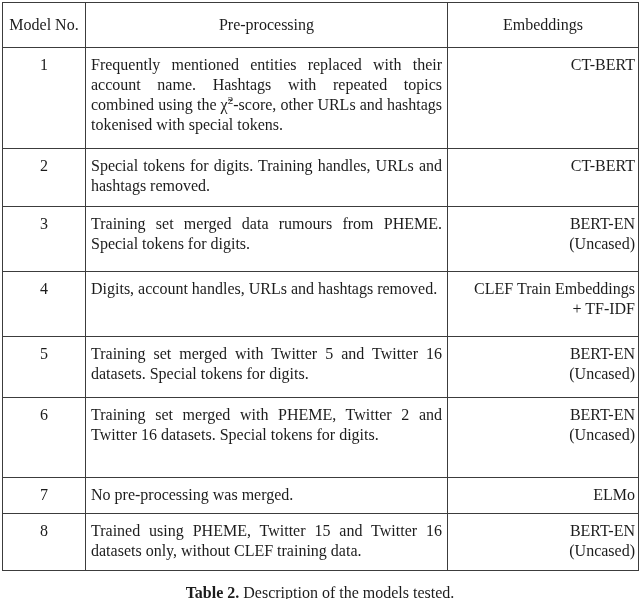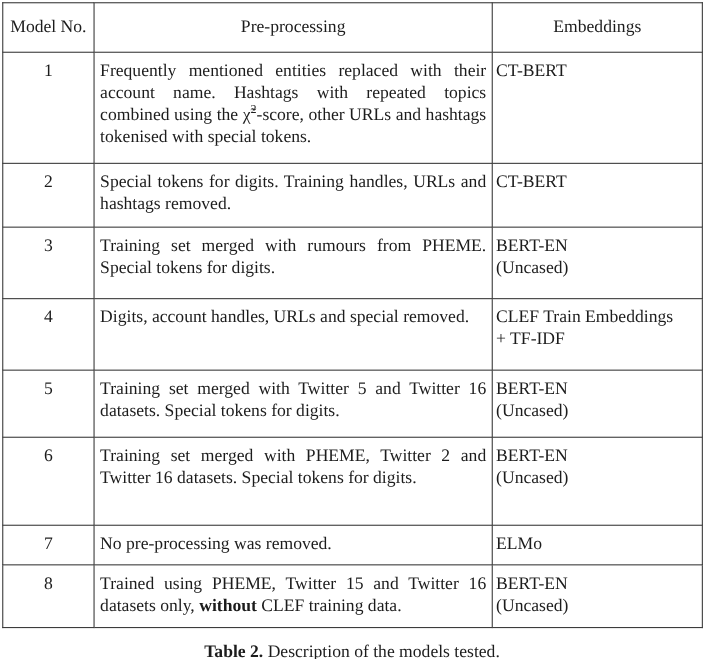--- a/index.html
+++ b/index.html
@@ -24,35 +24,35 @@
   table.models td {
     border: 1px solid #3c3c3c;
     font-size: 16px;
     font-weight: normal;
   }
   thead tr { height: 45px; }
   thead th { text-align: center; vertical-align: middle; padding: 0 2px; margin-top: 48px; }
   tbody td { vertical-align: top; line-height: 20px; }
   td.col-no  { text-align: center; padding-top: 7px; }
   td.col-pre { text-align: justify; padding: 7px 5px 5px 5px; }
-  td.col-emb { text-align: left; padding: 7px 3px 5px 3px; }
+  td.col-emb { text-align: right; padding: 7px 3px 5px 3px; }
   tbody tr:nth-child(1) { height: 101px; }
   tbody tr:nth-child(2) { height: 58px; }
   tbody tr:nth-child(3) { height: 65px; }
   tbody tr:nth-child(4) { height: 65px; }
   tbody tr:nth-child(5) { height: 61px; }
   tbody tr:nth-child(6) { height: 80px; }
   tbody tr:nth-child(7) { height: 36px; }
   tbody tr:nth-child(8) { height: 57px; }
   sup {
     font-size: 11px;
     line-height: 0;
     vertical-align: super;
   }
-  b { font-weight: bold; }
+  b { font-weight: normal; }
   .caption {
     margin-top: 13px;
     text-align: center;
     font-size: 16px;
     white-space: nowrap;
   }
   .caption .cap-label { font-weight: bold; }
 </style>
 </head>
 <body>
@@ -76,41 +76,41 @@
         <td class="col-pre">Frequently mentioned entities replaced with their account name. Hashtags with repeated topics combined using the χ̃<sup>2</sup>-score, other URLs and hashtags tokenised with special tokens.</td>
         <td class="col-emb">CT-BERT</td>
       </tr>
       <tr>
         <td class="col-no">2</td>
         <td class="col-pre">Special tokens for digits. Training handles, URLs and hashtags removed.</td>
         <td class="col-emb">CT-BERT</td>
       </tr>
       <tr>
         <td class="col-no">3</td>
-        <td class="col-pre">Training set merged with rumours from PHEME. Special tokens for digits.</td>
+        <td class="col-pre">Training set merged data rumours from PHEME. Special tokens for digits.</td>
         <td class="col-emb">BERT-EN<br>(Uncased)</td>
       </tr>
       <tr>
         <td class="col-no">4</td>
-        <td class="col-pre">Digits, account handles, URLs and special removed.</td>
+        <td class="col-pre">Digits, account handles, URLs and hashtags removed.</td>
         <td class="col-emb">CLEF Train Embeddings<br>+ TF-IDF</td>
       </tr>
       <tr>
         <td class="col-no">5</td>
         <td class="col-pre">Training set merged with Twitter 5 and Twitter 16 datasets. Special tokens for digits.</td>
         <td class="col-emb">BERT-EN<br>(Uncased)</td>
       </tr>
       <tr>
         <td class="col-no">6</td>
         <td class="col-pre">Training set merged with PHEME, Twitter 2 and Twitter 16 datasets. Special tokens for digits.</td>
         <td class="col-emb">BERT-EN<br>(Uncased)</td>
       </tr>
       <tr>
         <td class="col-no">7</td>
-        <td class="col-pre">No pre-processing was removed.</td>
+        <td class="col-pre">No pre-processing was merged.</td>
         <td class="col-emb">ELMo</td>
       </tr>
       <tr>
         <td class="col-no">8</td>
         <td class="col-pre">Trained using PHEME, Twitter 15 and Twitter 16 datasets only, <b>without</b> CLEF training data.</td>
         <td class="col-emb">BERT-EN<br>(Uncased)</td>
       </tr>
     </tbody>
 </table>
 

